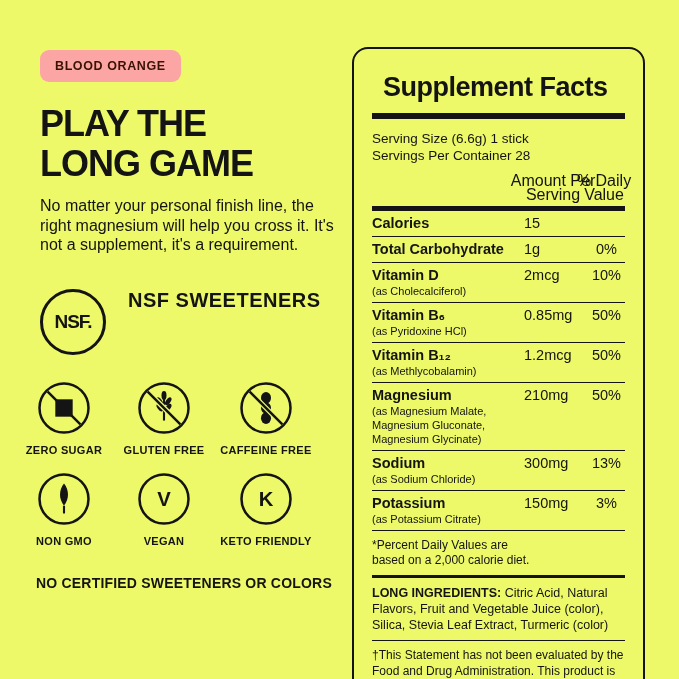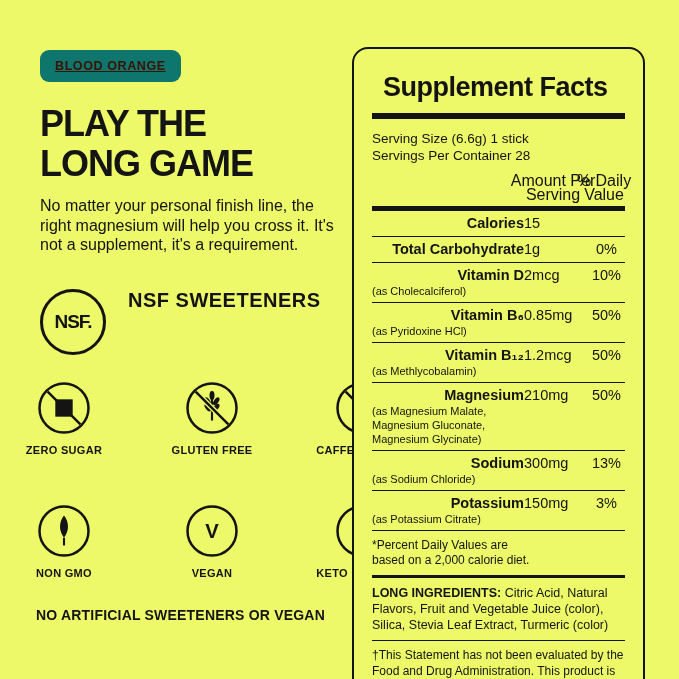--- a/index.html
+++ b/index.html
@@ -6,42 +6,42 @@
   .canvas{
     position:relative;width:679px;height:679px;overflow:hidden;
     background:#EDF968;color:#141414;
     font-family:"Liberation Sans","DejaVu Sans",sans-serif;
   }
   .pre{white-space:pre-line;}
 
   
   .left{position:absolute;left:40px;top:50px;width:306px;}
   .flavor-badge{
-    display:inline-block;background:#0f766e;color:#3A1203;
+    display:inline-block;background:#fca5a5;color:#3A1203;
     font-size:12.5px;font-weight:700;letter-spacing:.6px;
-    padding:9px 15px;border-radius:9px;text-decoration:underline;
+    padding:9px 15px;border-radius:9px;
   }
   .headline{
     margin:22px 0 0 0;font-size:36px;line-height:40px;font-weight:700;
     letter-spacing:-1px;
   }
   .description{
     margin:12px 0 0 0;font-size:16px;line-height:19.5px;font-weight:400;
   }
   .nsf-row{margin-top:34px;display:flex;align-items:flex-start;gap:22px;}
   .nsf-logo{
     width:60px;height:60px;border:3px solid #141414;border-radius:50%;
     display:flex;align-items:center;justify-content:center;
     font-weight:700;font-size:19px;letter-spacing:-1px;
   }
   .nsf-label{font-size:20px;font-weight:700;letter-spacing:.5px;}
 
   .badges{
     margin-top:26px;margin-left:-26px;display:grid;
-    grid-template-columns:100px 100px 104px;row-gap:16px;gap:48px;
+    grid-template-columns:100px 100px 104px;row-gap:16px;
   }
   .badge-item{display:flex;flex-direction:column;align-items:center;}
   .badge-item svg{display:block;}
   .badge-label{
     margin-top:9px;font-size:11px;font-weight:700;letter-spacing:.3px;
     text-align:center;white-space:nowrap;
   }
   .bottom-claim{
     margin-top:28px;margin-left:-4px;font-size:14px;font-weight:700;letter-spacing:.2px;
     white-space:nowrap;
@@ -70,21 +70,21 @@
   }
   .col-h{
     font-size:16px;line-height:14px;text-align:center;
     justify-self:center;width:max-content;white-space:pre-line;
   }
   .nrow{
     display:grid;grid-template-columns:152px 64px 1fr;
     padding:4px 0 4px 0;border-bottom:1.2px solid #141414;
     align-items:start;
   }
-  .nname{font-size:14.5px;font-weight:700;line-height:17px;text-align:right;}
+  .nname{font-size:14.5px;font-weight:700;line-height:17px;}
   .nsub{font-size:11px;line-height:14px;}
   .namt{font-size:14.5px;line-height:17px;}
   .ndv{font-size:14.5px;line-height:17px;text-align:center;}
   .footnote{margin-top:7px;font-size:12px;line-height:15px;}
   .other{margin:7px 0 0 0;font-size:12.5px;line-height:16px;}
   .other strong{font-weight:700;}
   .disclaimer{margin:7px 0 0 0;font-size:12px;line-height:15.5px;}
 </style>
 </head>
 <body>
@@ -177,21 +177,21 @@
           <svg width="54" height="54" viewBox="0 0 56 56">
             <circle cx="28" cy="28" r="25.4" fill="none" stroke="#141414" stroke-width="2.6"></circle>
             <text x="28" y="35.5" text-anchor="middle" font-size="21" font-weight="700" font-family="Liberation Sans, DejaVu Sans, sans-serif" fill="#141414">K</text>
           </svg>
         </span>
         <div class="badge-label">KETO FRIENDLY</div>
       </div>
 
     </div>
 
-    <div class="bottom-claim">NO ARTIFICIAL SWEETENERS OR VEGAN</div>
+    <div class="bottom-claim">NO CERTIFIED SWEETENERS OR COLORS</div>
   </section>
 
   <section class="panel">
 
     <h2>Supplement Facts</h2>
     <div class="bar b6"></div>
 
     <div class="serving first">Serving Size (6.6g) 1 stick</div>
     <div class="serving">Servings Per Container 28</div>
 

